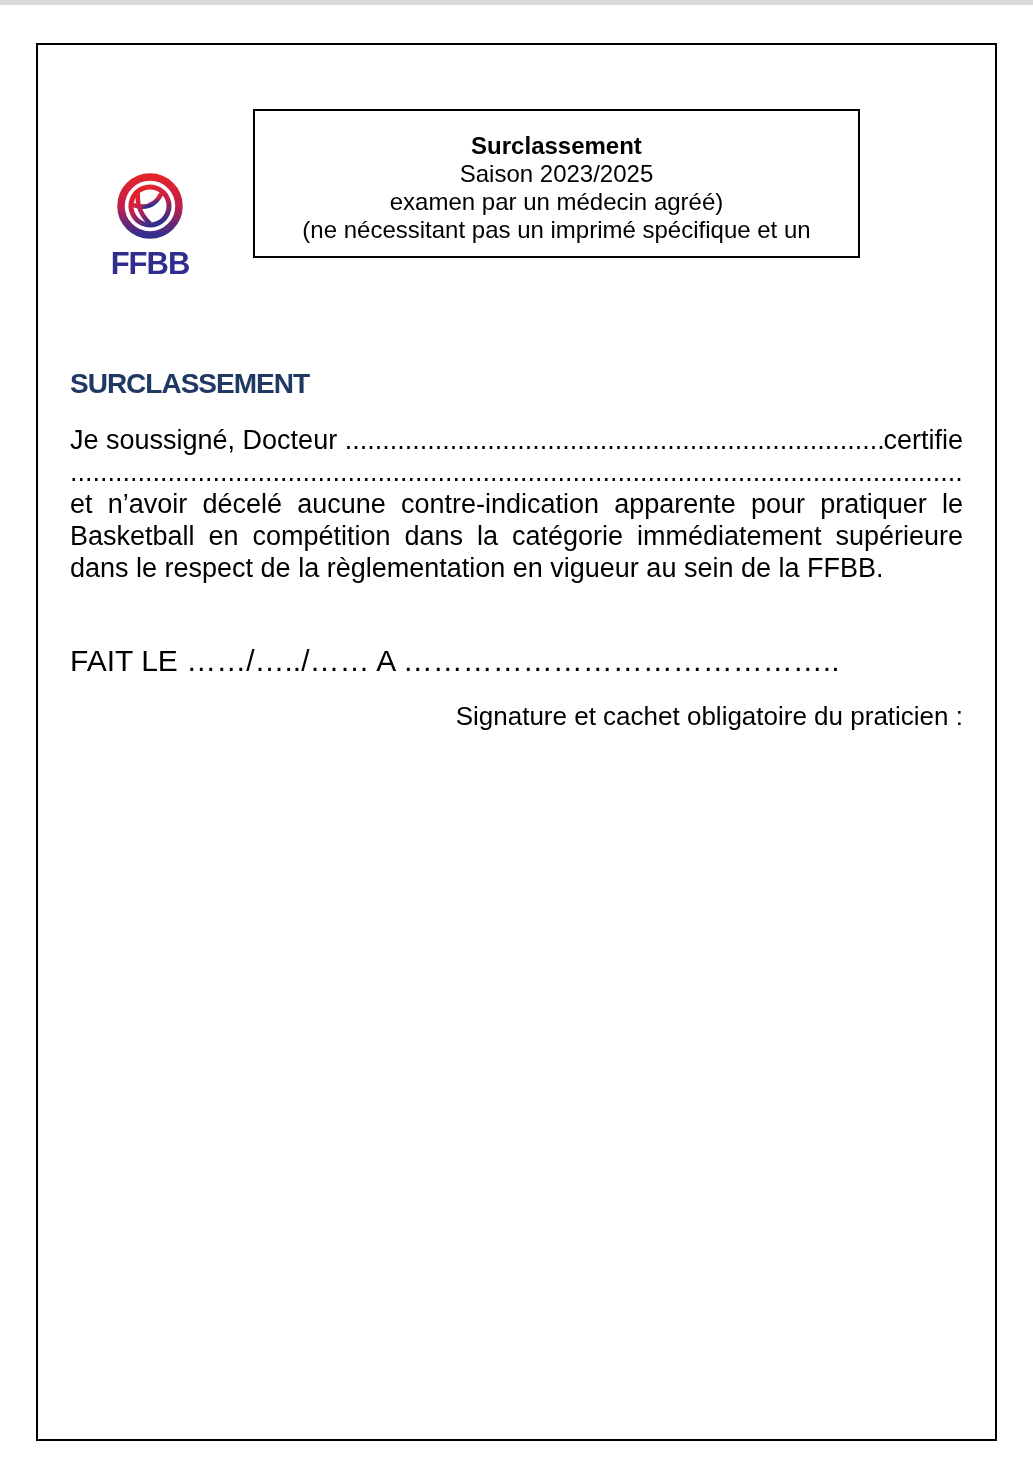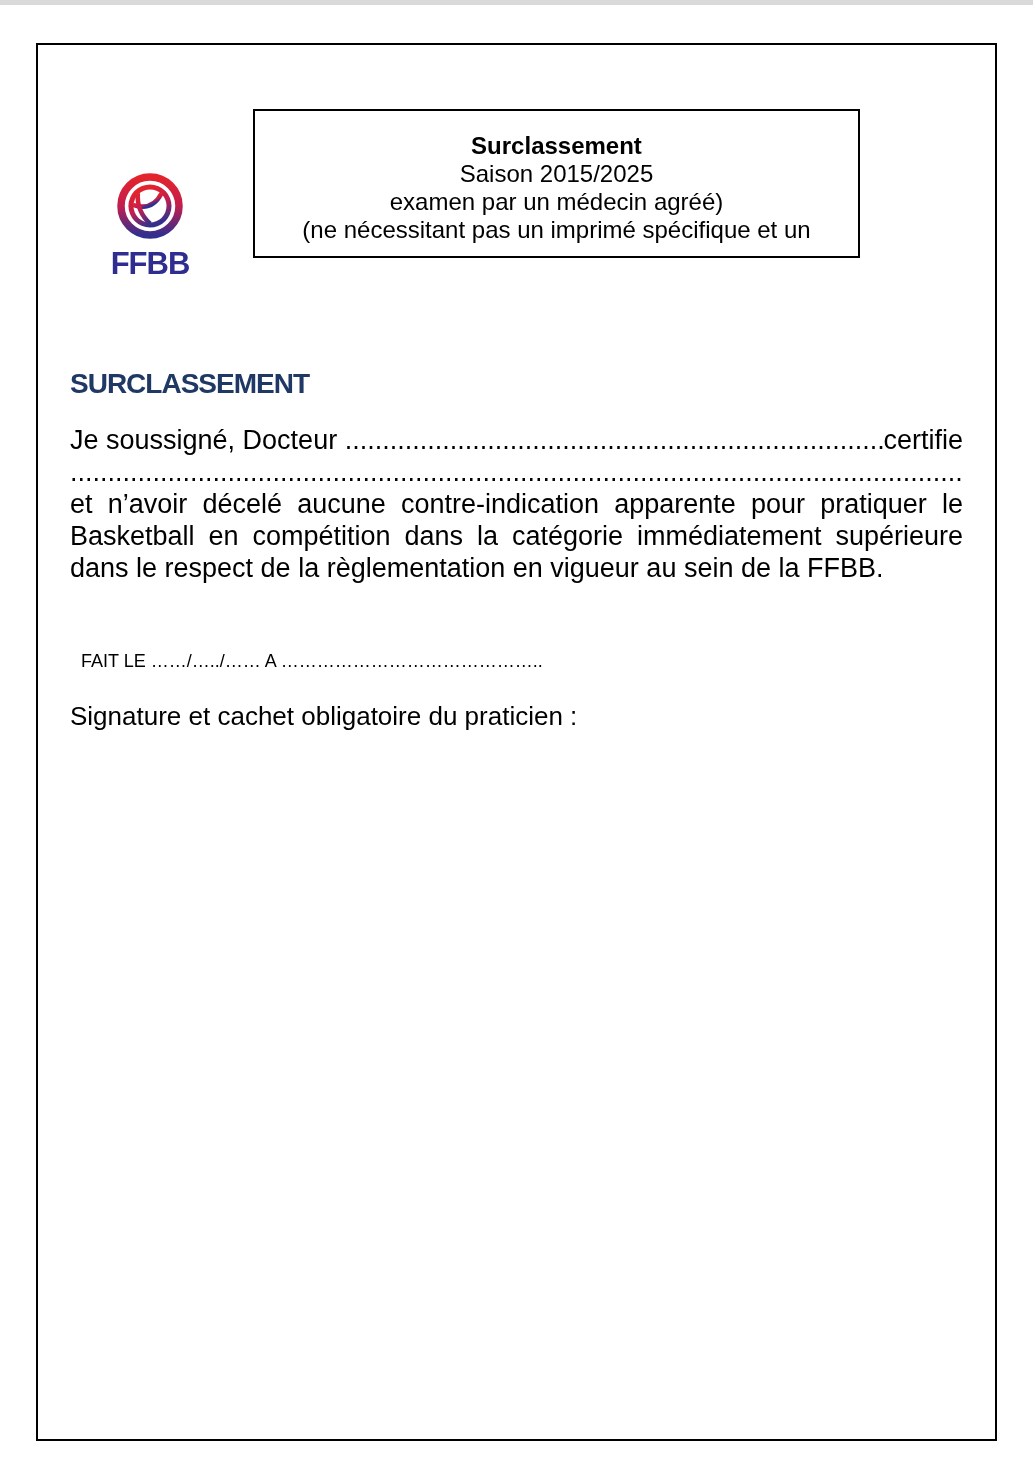--- a/index.html
+++ b/index.html
@@ -56,27 +56,26 @@
   .line-flex .tail { white-space: pre; flex: 0 0 auto; }
   .dotted-fill {
     flex: 1 1 auto;
     overflow: hidden;
     white-space: nowrap;
     min-width: 0;
   }
   .just { text-align: justify; text-align-last: justify; }
   .fait-line {
     margin-top: 61px;
-    font-size: 18px; line-height: 32px;
+    font-size: 30px; line-height: 32px;
     white-space: nowrap;
-    margin-left: 11px;
   }
   .signature-line {
     margin-top: 23px;
-    font-size: 26px; line-height: 32px;
+    font-size: 26px; line-height: 32px; text-align: right;
   }
 </style>
 </head>
 <body>
 
 <div class="top-strip"></div>
 
 <div class="page-frame"></div>
 
 <div class="logo">
@@ -93,21 +92,21 @@
       <circle cx="48" cy="36" r="19" fill="none" stroke="url(#ffbbGrad)" stroke-width="5"></circle>
       <path d="M 32.5 28.5 Q 48 42 63.5 28.5" fill="none" stroke="url(#ffbbGrad)" stroke-width="4.5"></path>
       <path d="M 41.5 19.5 Q 33.5 36 41.5 52.5" fill="none" stroke="url(#ffbbGrad)" stroke-width="4.5"></path>
     </g>
     <text x="48" y="104" text-anchor="middle" font-family="Liberation Sans, DejaVu Sans, sans-serif" font-size="31" font-weight="bold" letter-spacing="-1" fill="#2f2d90">FFBB</text>
   </svg>
 </div>
 
 <div class="header-box">
   <div class="title">Surclassement</div>
-  <div>Saison 2015/2025</div>
+  <div>Saison 2023/2025</div>
   <div>examen par un médecin agréé)</div>
   <div>(ne nécessitant pas un imprimé spécifique et un</div>
 </div>
 
 <div class="content">
 
   <div class="section-heading">SURCLASSEMENT</div>
 
   <div class="certificate">
     <div class="cert-line line-flex">

